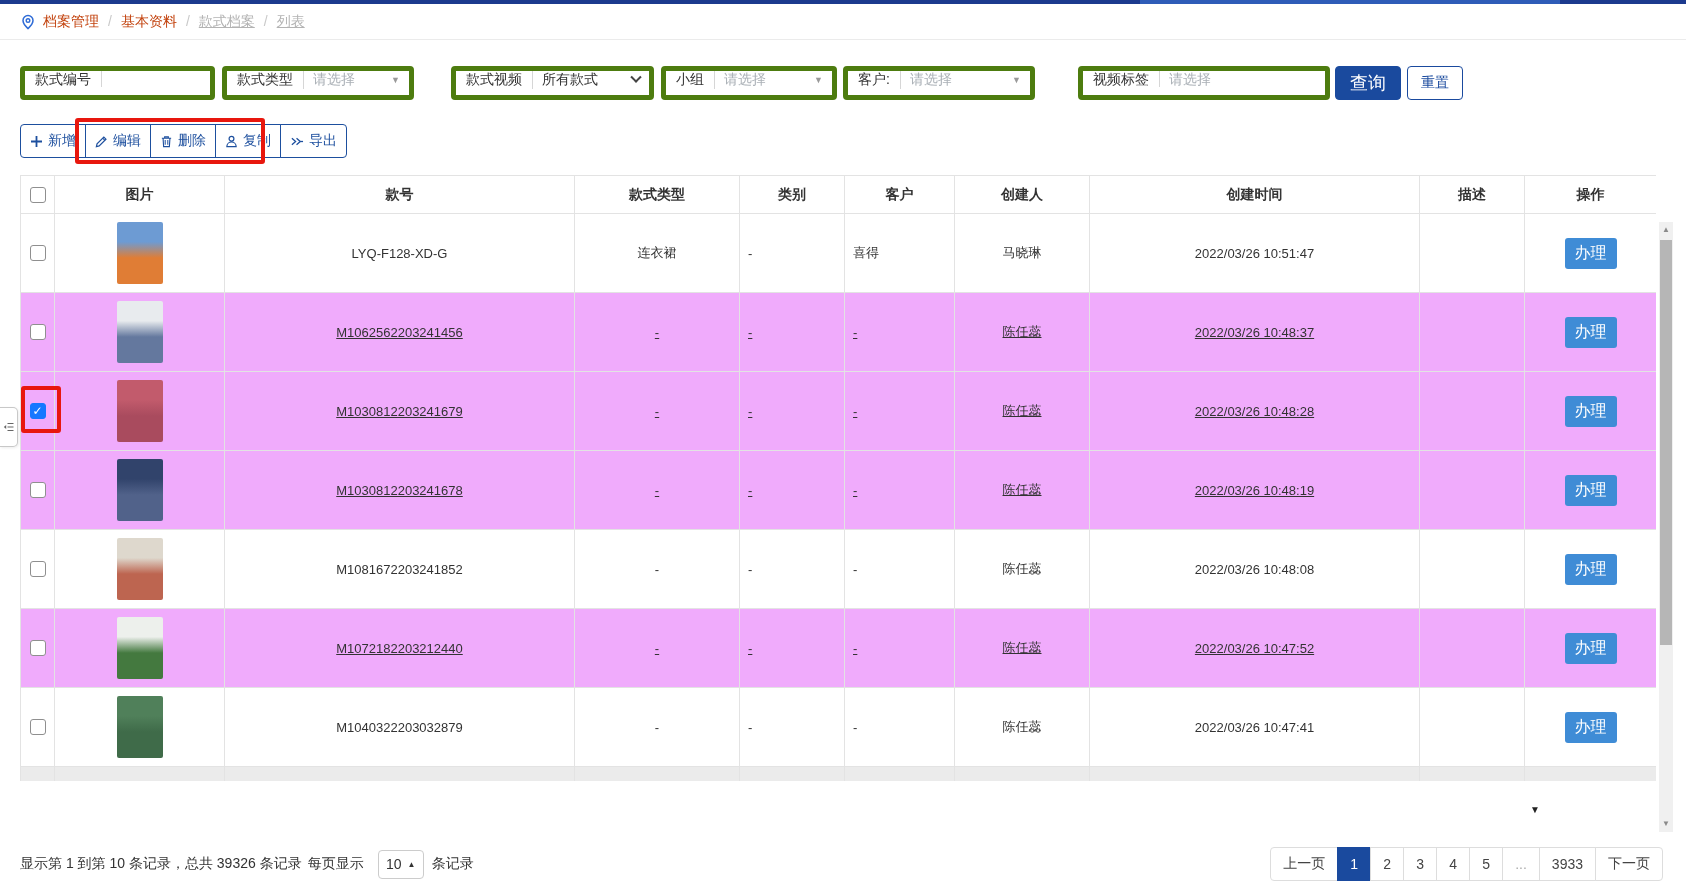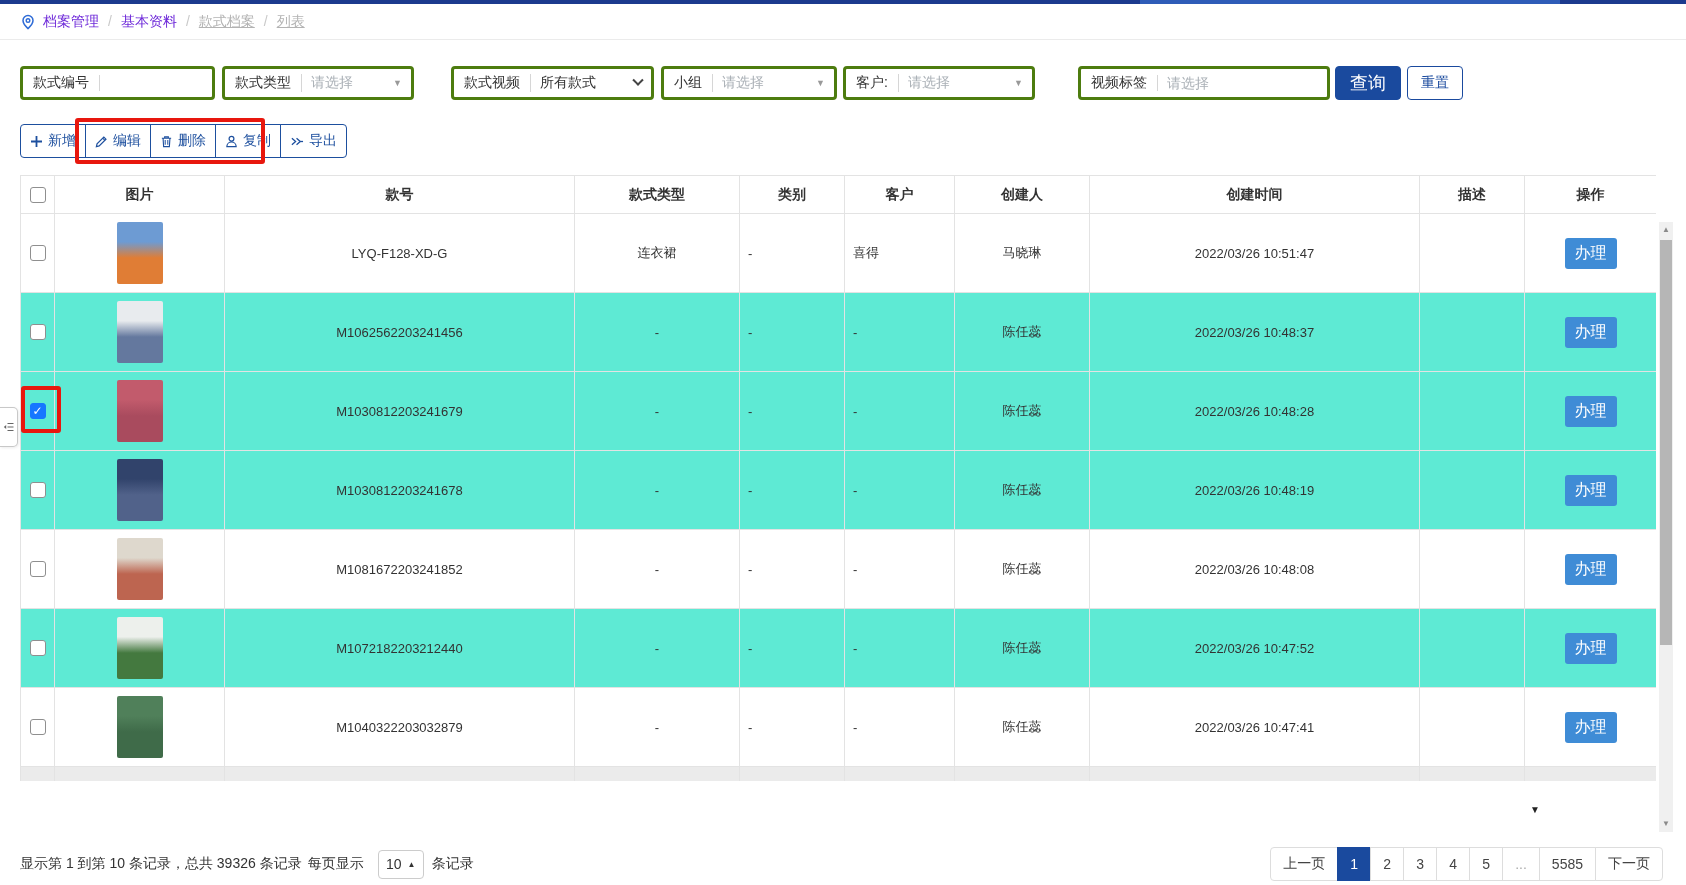--- a/index.html
+++ b/index.html
@@ -6,27 +6,27 @@
   html,body { width:1686px; height:885px; background:#fff; font-family:"Liberation Sans","DejaVu Sans",sans-serif; }
   .page { position:relative; width:1686px; height:885px; overflow:hidden; background:#fff; }
 
   
   .topbar { position:relative; height:4px; background:#1c3a8e; }
   .topbar-light { position:absolute; left:1140px; top:0; width:420px; height:4px; background:#2e5cb8; }
 
   
   .breadcrumb-bar { display:flex; align-items:center; height:36px; padding-left:20px; border-bottom:1px solid #ebebeb; background:#fff; }
   .bc-pin { margin-right:7px; display:flex; align-items:center; }
-  .bc-item { font-size:14px; color:#6d28d9; cursor:pointer; }
+  .bc-item { font-size:14px; color:#c2410c; cursor:pointer; }
   .bc-item.muted { color:#b3b3b3;text-decoration:underline; }
   .bc-sep { font-size:14px; color:#c9c9c9; margin:0 9px; }
 
   
   .filter-bar { display:flex; align-items:center; margin:26px 0 0 20px; height:34px; }
-  .fgroup { display:flex; align-items:center; height:34px; border:3px solid #4d7c0f; border-radius:4px; background:#fff; }
+  .fgroup { display:flex; align-items:flex-start; height:34px; border:5px solid #4d7c0f; border-radius:4px; background:#fff; }
   .flabel { display:flex; align-items:center; padding:0 10px; font-size:14px; color:#333; white-space:nowrap; }
   .fctrl { display:flex; align-items:center; justify-content:space-between; border-left:1px solid #d6d6d6; padding:0 9px; font-size:14px; }
   .fctrl .val { color:#aab0b6; }
   .fctrl .val.real { color:#333; }
   .tri { font-size:9px; color:#999; margin-left:6px; }
   .chev { width:8px; height:8px; border-right:2px solid #444; border-bottom:2px solid #444; transform:rotate(45deg) translate(-2px,-2px); margin-left:6px; }
   .finput { border:none; outline:none; font-size:14px; width:100%; color:#333; background:transparent; }
   .finput::placeholder { color:#aab0b6; }
   .btn-primary { height:34px; padding:0 14px; background:#1a4a9e; color:#fff; border:1px solid #1a4a9e; border-radius:4px; font-size:18px; cursor:pointer; }
   .btn-outline-r { height:34px; padding:0 13px; background:#fff; color:#1a4a9e; border:1px solid #1a4a9e; border-radius:4px; font-size:14px; cursor:pointer; }
@@ -37,21 +37,21 @@
   .tbtn:first-child { border-radius:4px 0 0 4px; margin-left:0; }
   .tbtn:last-child { border-radius:0 4px 4px 0; }
   .tbtn svg { display:block; }
 
   
   .table-wrap { margin:17px 0 0 20px; width:1636px; height:606px; overflow:hidden; }
   table { border-collapse:collapse; table-layout:fixed; width:1636px; background:#fff; }
   th, td { border:1px solid #e3e3e3; overflow:hidden; }
   thead th { height:38px; font-size:14px; font-weight:bold; color:#333; text-align:center; background:#fff; }
   tbody td { height:79px; font-size:13px; color:#333; text-align:center; padding:0; }
-  tr.stripe td, tr.selected td { background:#5eead4; }
+  tr.stripe td, tr.selected td { background:#f0abfc;text-decoration:underline; }
   td.left { text-align:left; padding-left:8px; }
   tr.partial td { height:15px; background:#ebebeb; }
   .thumb { width:46px; height:62px; margin:0 auto; border-radius:2px; }
   .checkbox { display:inline-block; width:16px; height:16px; border:1px solid #8f8f8f; border-radius:3px; background:#fff; cursor:pointer; font-size:12px; line-height:14px; color:#fff; text-align:center; vertical-align:middle; }
   .checkbox.checked { background:#1677ff; border-color:#1677ff; font-weight:bold; }
   .op-btn { background:#3f8cd6; color:#fff; border:none; border-radius:3px; padding:5px 10px; font-size:16px; cursor:pointer; }
 
   
   .red-box { position:absolute; border:4px solid #e8170e; border-radius:3px; pointer-events:none; }
   .red-box.rb-toolbar { left:75px; top:118px; width:190px; height:46px; }
@@ -355,18 +355,18 @@
       <span class="seg">条记录</span>
     </div>
     <div class="pagination" id="pagination">
         <button class="pg-btn">上一页</button>
         <button class="pg-btn active">1</button>
         <button class="pg-btn">2</button>
         <button class="pg-btn">3</button>
         <button class="pg-btn">4</button>
         <button class="pg-btn">5</button>
         <button class="pg-btn ellipsis">...</button>
-        <button class="pg-btn">5585</button>
+        <button class="pg-btn">3933</button>
         <button class="pg-btn">下一页</button>
       </div>
   </div>
 
 </div>
 
 </body></html>

